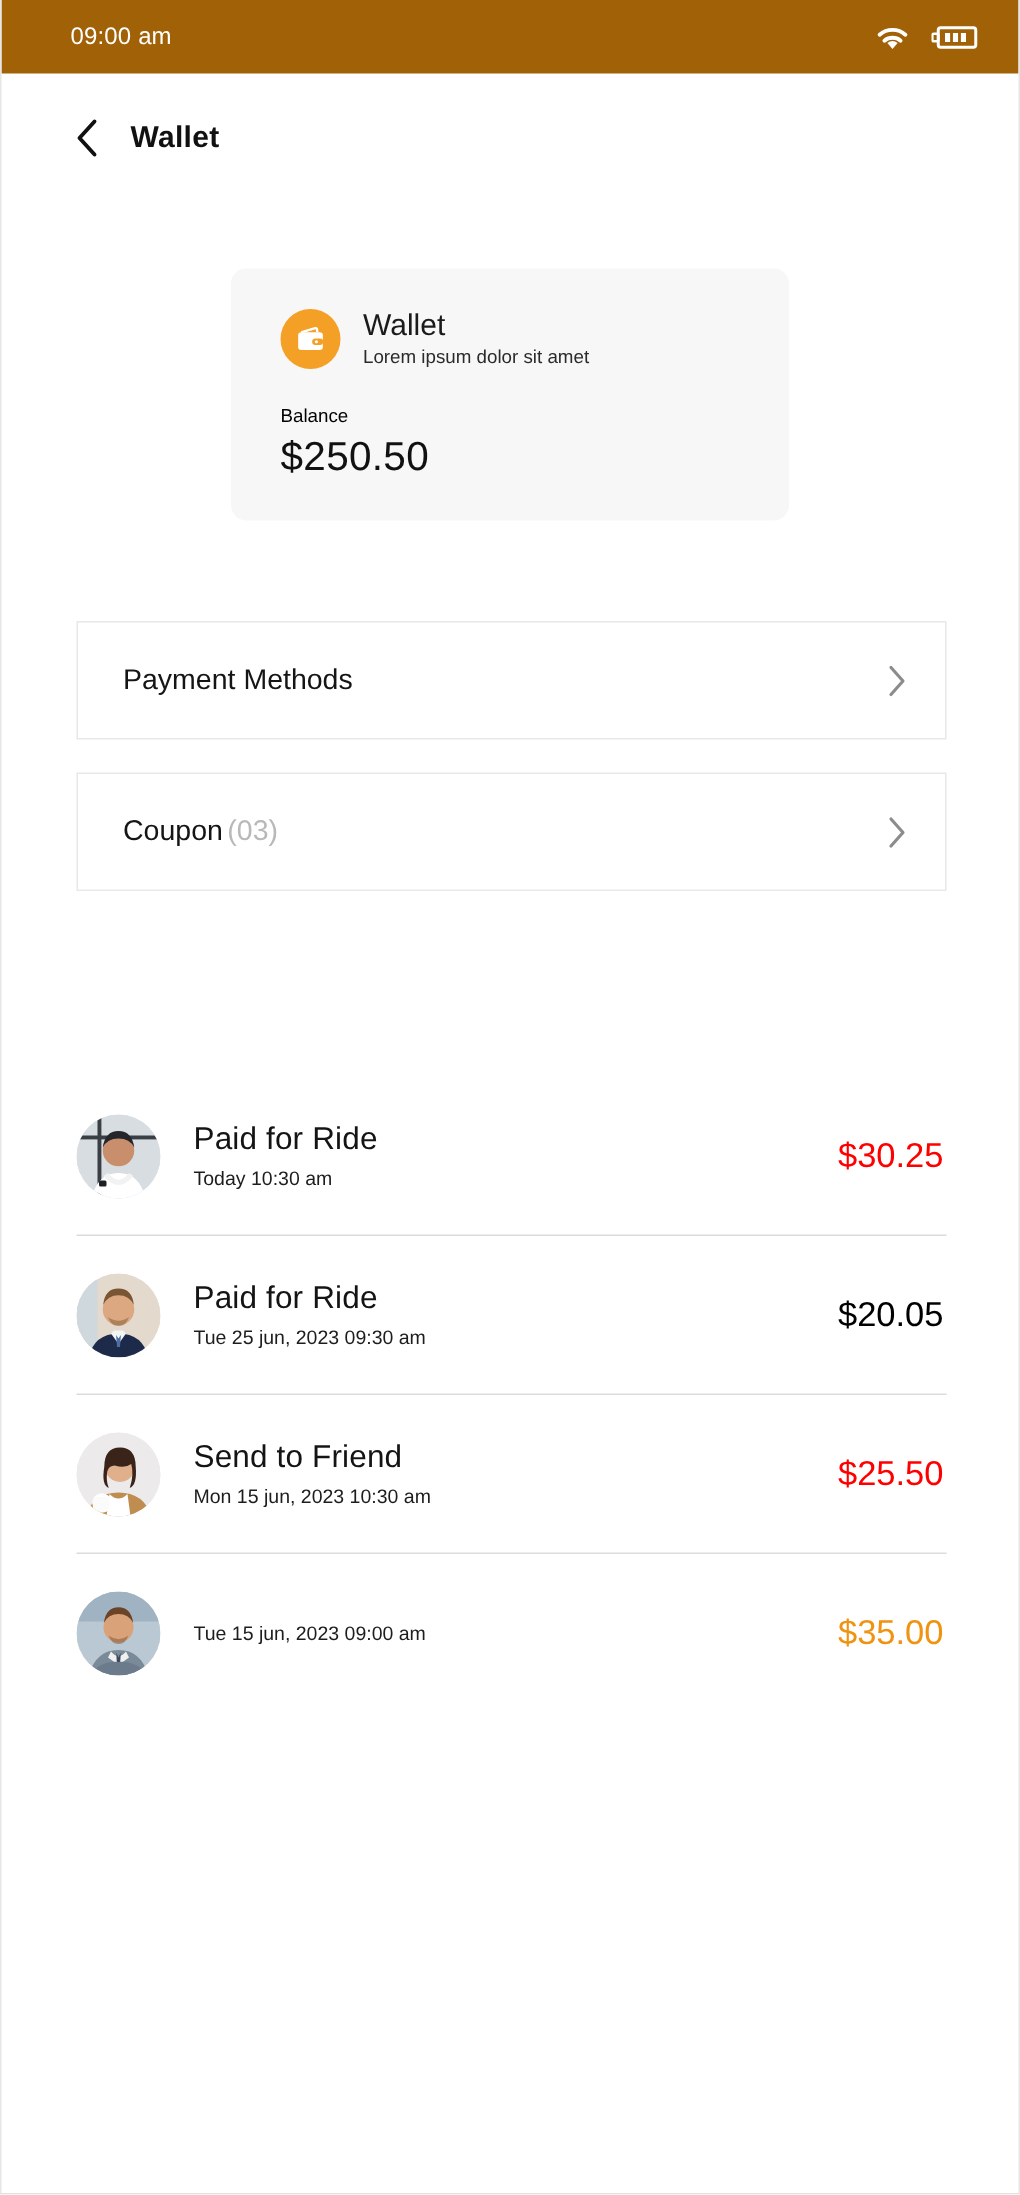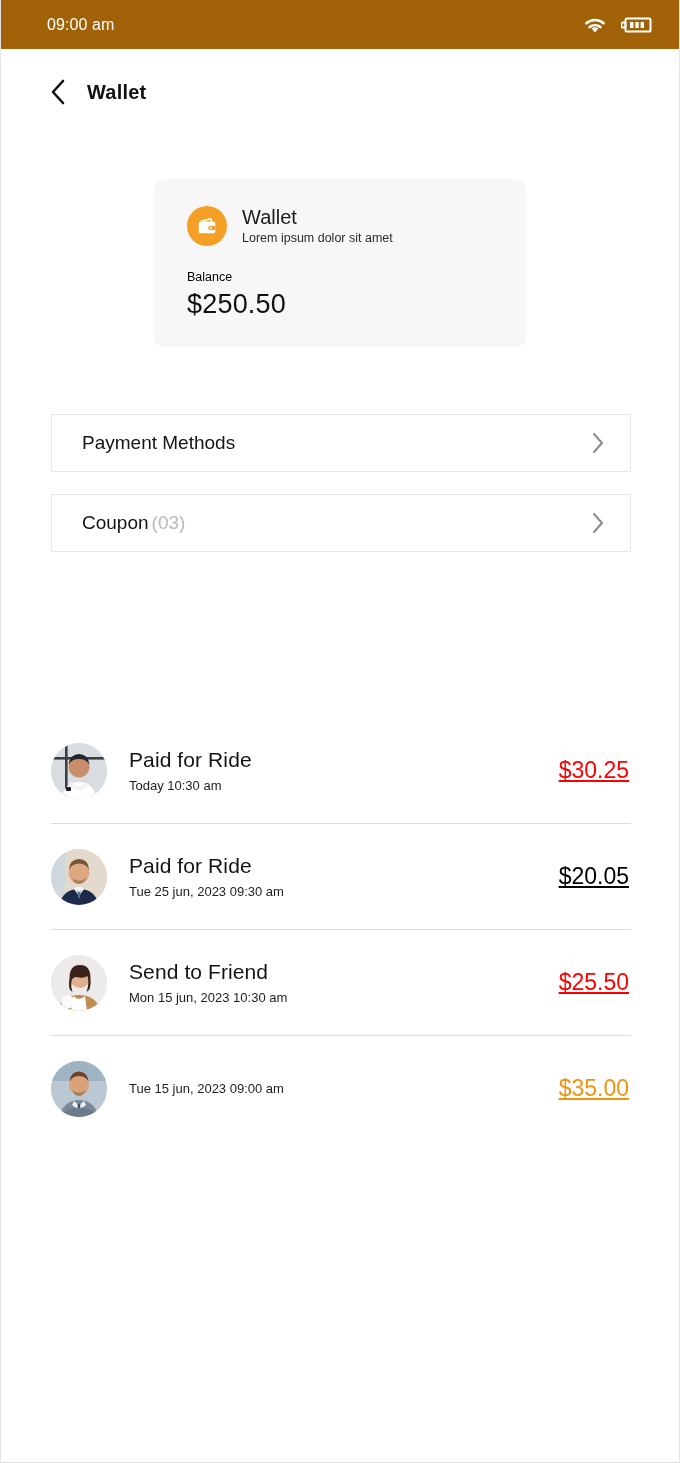--- a/index.html
+++ b/index.html
@@ -121,21 +121,21 @@
   }
 
   
   .menu-list {
     position: absolute;
     left: 50px;
     top: 414px;
     width: 580px;
   }
   .menu-row {
-    height: 58px;
+    height: 79px;
     border: 1px solid #e8e8e8;
     display: flex;
     align-items: center;
     justify-content: space-between;
     padding: 0 24px 0 30px;
     background: #ffffff;
     cursor: pointer;
   }
   .menu-row + .menu-row { margin-top: 22px; gap: 10px; }
   .menu-label {
@@ -194,21 +194,20 @@
   }
   .tx-date {
     font-size: 13px;
     color: #1d1d1d;
   }
   .tx-amount {
     font-size: 23px;
     font-weight: 400;
     white-space: nowrap;
     padding-right: 2px;
-    text-decoration: underline;
   }
 </style>
 </head>
 <body>
 
 <div class="phone">
 
   <div class="status-bar">
     <span class="status-time">09:00 am</span>
     <span class="status-icons">

